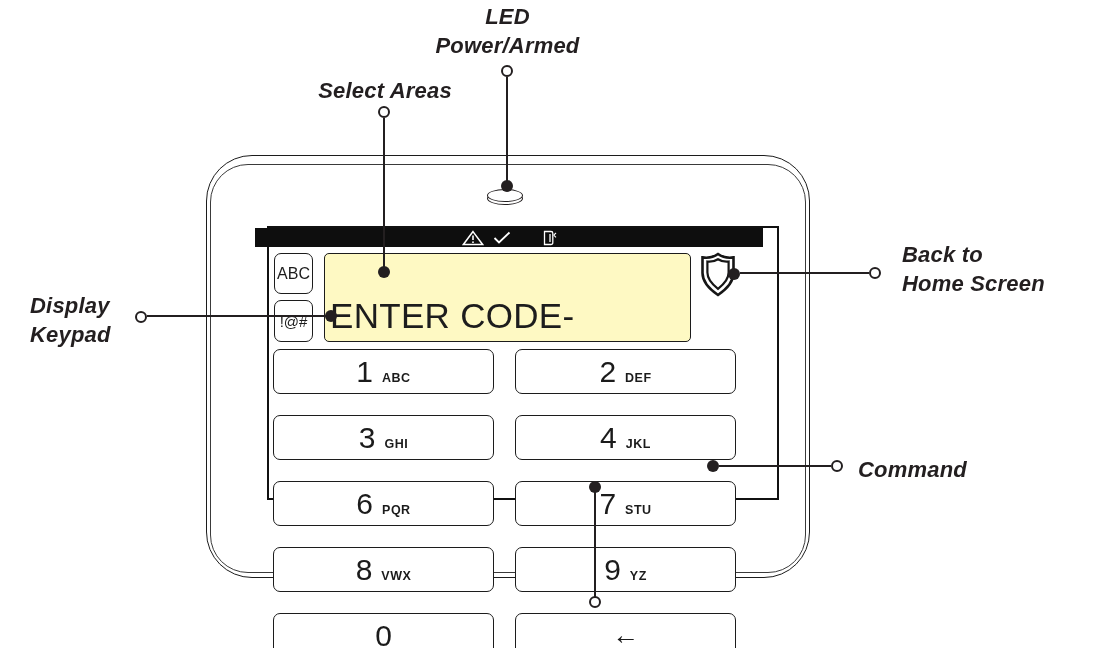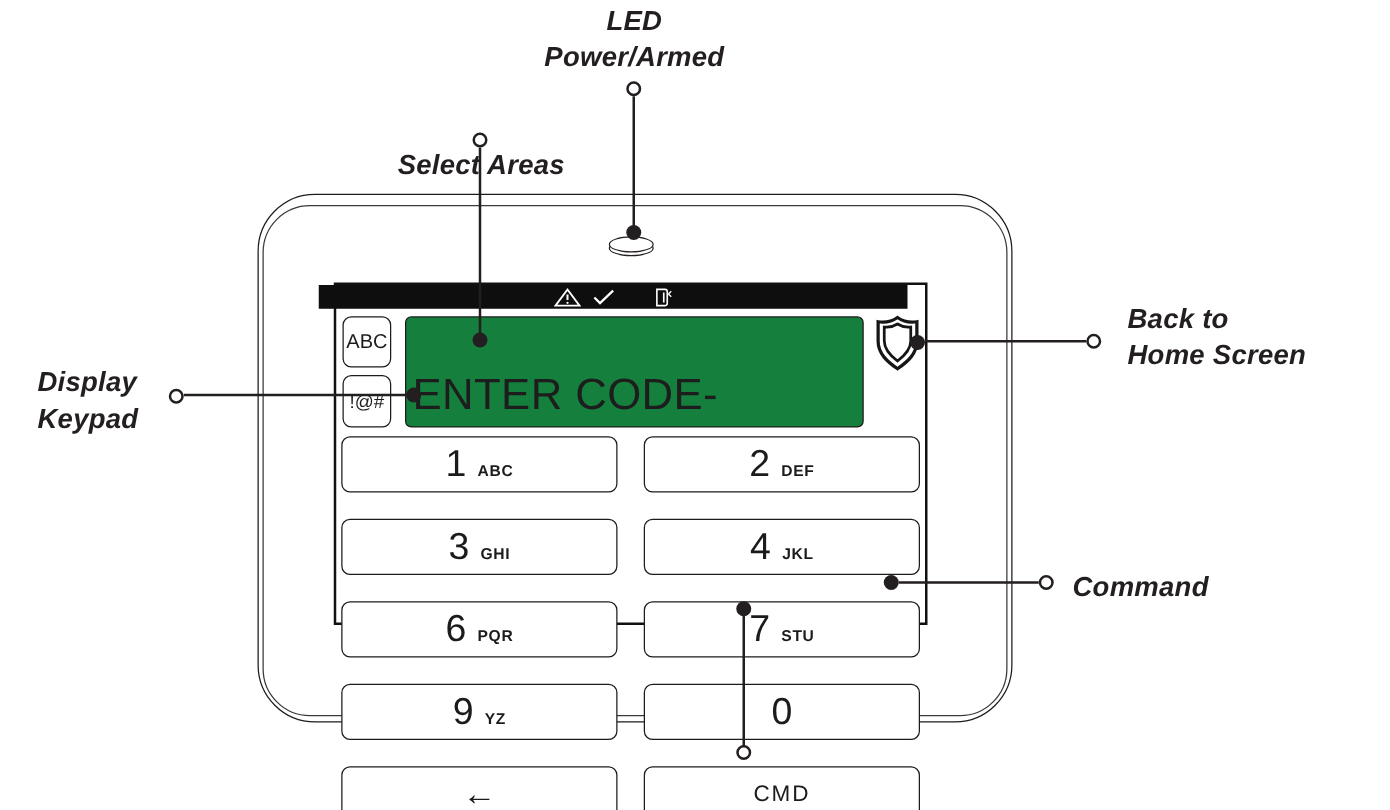--- a/index.html
+++ b/index.html
@@ -25,39 +25,39 @@
   .device-bevel{
     position:absolute;left:210px;top:164px;width:596px;height:409px;
     border:1px solid #3a3a3a;border-radius:38px;box-sizing:border-box;
   }
   .led{position:absolute;left:487px;top:189px;width:38px;height:18px;}
   .led .e1,.led .e2{position:absolute;left:0;width:36px;height:13px;border:1.5px solid #231f20;border-radius:50%;background:#fff;box-sizing:border-box;}
   .led .e1{top:3px;}
   .led .e2{top:0;}
   
   .screen{
-    position:absolute;left:267px;top:226px;width:475px;height:274px;
+    position:absolute;left:267px;top:226px;width:512px;height:274px;
     border:2px solid #111;box-sizing:border-box;background:#fff;
   }
   .statusbar{
     position:absolute;left:0;top:0;right:0;height:19px;background:#0e0e0e;
     display:flex;align-items:center;justify-content:center;gap:9px;
     transform:translateX(-14px);
   }
   .statusbar svg{display:block;}
   .side-btn{
     position:absolute;border:1.5px solid #1c1c1c;border-radius:7px;background:#fff;
     display:flex;align-items:center;justify-content:center;box-sizing:border-box;
     font-size:16px;color:#1c1c1c;
   }
   .btn-abc{left:5px;top:25px;width:39px;height:41px;}
   .btn-sym{left:5px;top:72px;width:39px;height:42px;font-size:15px;}
   .lcd{
     position:absolute;left:55px;top:25px;width:367px;height:89px;
-    border:1.5px solid #1c1c1c;border-radius:5px;box-sizing:border-box;background:#15803d;
+    border:1.5px solid #1c1c1c;border-radius:5px;box-sizing:border-box;background:#fef9c3;
   }
   .lcd-text{
     position:absolute;left:5px;bottom:5px;font-size:35px;color:#1d1d1d;
     letter-spacing:.3px;white-space:nowrap;
   }
   .home-btn{position:absolute;left:430px;top:24px;width:38px;height:46px;}
   
   .keys{
     position:absolute;left:4px;top:121px;width:463px;
     display:grid;grid-template-columns:repeat(2,1fr);grid-auto-rows:45px;gap:21px;text-align:center;
@@ -136,20 +136,23 @@
       <div class="key">
           <span class="kwrap"><span class="kd">4</span><span class="kl">JKL</span></span>
         </div>
       <div class="key">
           <span class="kwrap"><span class="kd">6</span><span class="kl">PQR</span></span>
         </div>
       <div class="key">
           <span class="kwrap"><span class="kd">7</span><span class="kl">STU</span></span>
         </div>
       <div class="key">
+          <span class="kwrap"><span class="kd">8</span><span class="kl">VWX</span></span>
+        </div>
+      <div class="key">
           <span class="kwrap"><span class="kd">9</span><span class="kl">YZ</span></span>
         </div>
       <div class="key">
           <span class="kwrap"><span class="kd">0</span></span>
         </div>
       <div class="key key-arrow">
           <span class="kwrap"><span class="kd">←</span></span>
         </div>
       <div class="key key-cmd">
           <span class="kwrap"><span class="kd">CMD</span></span>
@@ -158,21 +161,21 @@
   </div>
 
   <div class="callout-label center" style="left:395px;top:2px;width:225px;">
     <div>LED</div>
     <div>Power/Armed</div>
   </div>
   <div class="dot-open" style="left:501px;top:65px;"></div>
   <div class="cline" style="left:506px;top:77px;width:2px;height:106px;"></div>
   <div class="dot-filled" style="left:501px;top:180px;"></div>
 
-  <div class="callout-label center" style="left:285px;top:76px;width:200px;margin-top:41px;">
+  <div class="callout-label center" style="left:285px;top:76px;width:200px;">
     <div>Select Areas</div>
   </div>
   <div class="dot-open" style="left:378px;top:106px;"></div>
   <div class="cline" style="left:383px;top:118px;width:2px;height:150px;"></div>
   <div class="dot-filled" style="left:378px;top:266px;"></div>
 
   <div class="callout-label" style="left:30px;top:291px;width:130px;">
     <div>Display</div>
     <div>Keypad</div>
   </div>

